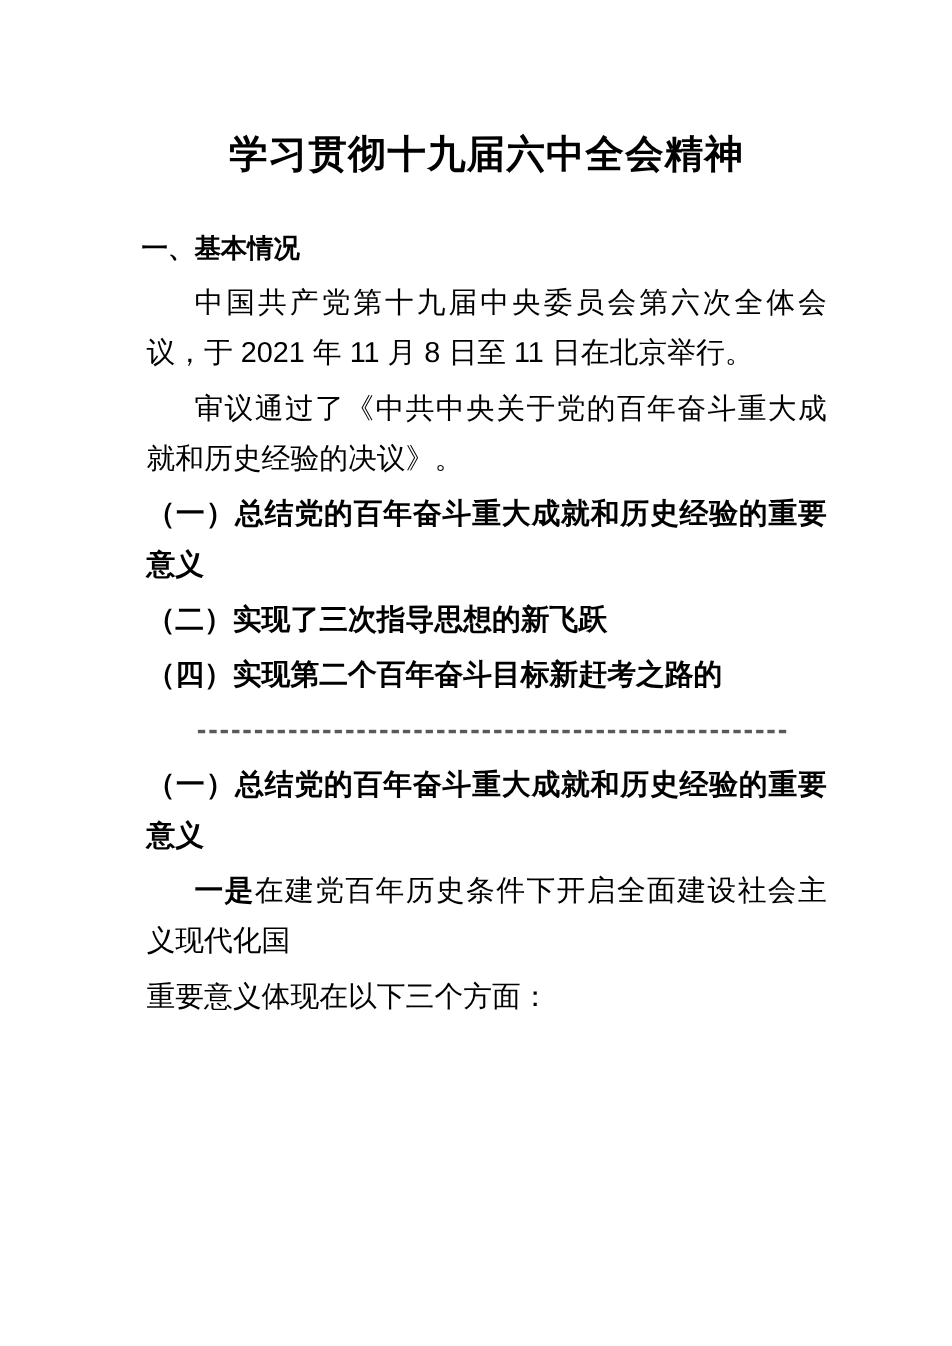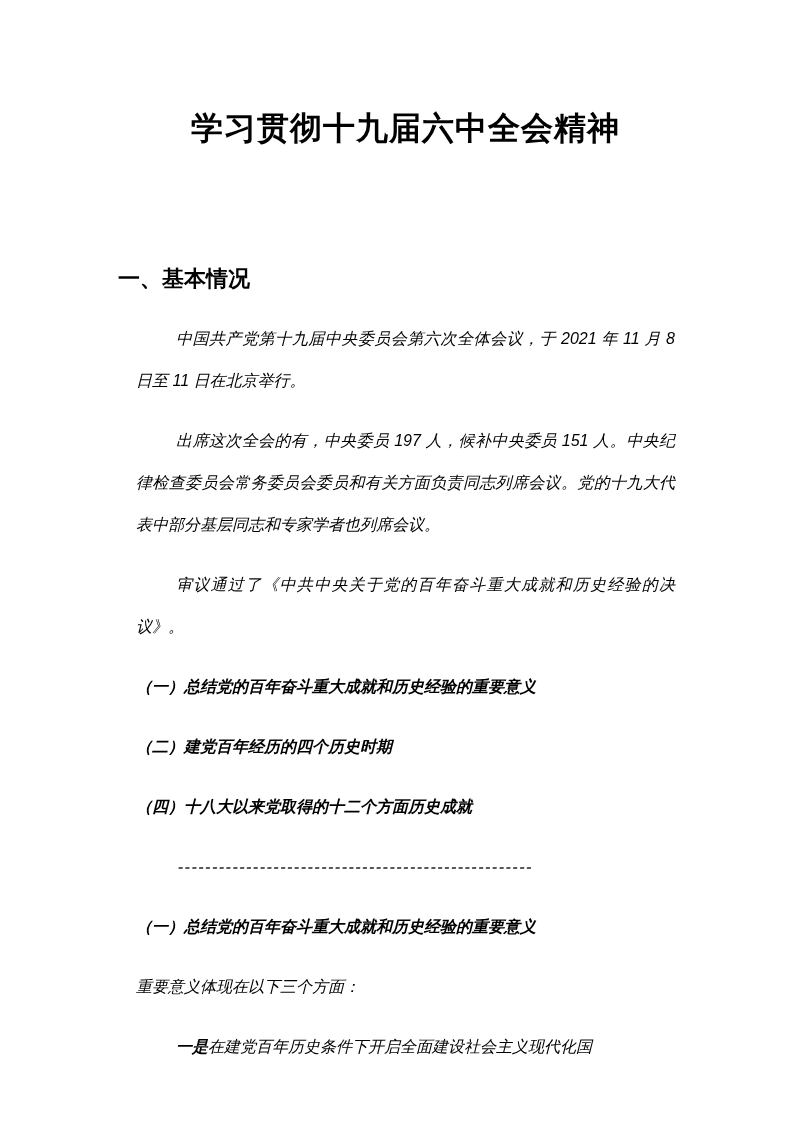--- a/index.html
+++ b/index.html
@@ -27,27 +27,26 @@
     text-align: center;
     letter-spacing: 1px;
   }
   .sec-heading {
     margin: 0;
     font-size: 22px;
     line-height: 42px;
     font-weight: 700;
     text-align: left;
   }
-  .sec-heading.first { margin-top: 108px; }
+  .sec-heading.first { margin-top: 36px; }
   p.body {
-    margin: 18px;
-    font-size: 16px;
+    margin: 4px;
+    font-size: 24px;
     line-height: 42px;
     text-align: justify;
-    font-style: italic;
   }
   p.indent { text-indent: 40px; }
   p.bold { font-weight: 700; }
   p.separator {
     font-weight: 700;
     letter-spacing: 1.5px;
     padding-left: 42px;
     text-align: left;
     color: #595959;
   }
@@ -57,34 +56,33 @@
 <body>
 
 <div class="page">
 
   <h1 class="doc-title">学习贯彻十九届六中全会精神</h1>
 
   <h2 class="sec-heading first">一、基本情况</h2>
 
   <p class="body indent">中国共产党第十九届中央委员会第六次全体会议，于 2021 年 11 月 8 日至 11 日在北京举行。</p>
 
-  <p class="body indent">出席这次全会的有，中央委员 197 人，候补中央委员 151 人。中央纪律检查委员会常务委员会委员和有关方面负责同志列席会议。党的十九大代表中部分基层同志和专家学者也列席会议。</p>
 
 
   <p class="body indent">审议通过了《中共中央关于党的百年奋斗重大成就和历史经验的决议》。</p>
 
   <p class="body bold">（一）总结党的百年奋斗重大成就和历史经验的重要意义</p>
 
-  <p class="body bold">（二）建党百年经历的四个历史时期</p>
+  <p class="body bold">（二）实现了三次指导思想的新飞跃</p>
 
 
-  <p class="body bold">（四）十八大以来党取得的十二个方面历史成就</p>
+  <p class="body bold">（四）实现第二个百年奋斗目标新赶考之路的</p>
 
 
   <p class="body separator">----------------------------------------------------</p>
 
   <p class="body bold">（一）总结党的百年奋斗重大成就和历史经验的重要意义</p>
 
+  <p class="body indent"><span class="lead-bold">一是</span><span>在建党百年历史条件下开启全面建设社会主义现代化国</span></p>
+
   <p class="body">重要意义体现在以下三个方面：</p>
-
-  <p class="body indent"><span class="lead-bold">一是</span><span>在建党百年历史条件下开启全面建设社会主义现代化国</span></p>
 
 </div>
 
 </body></html>

